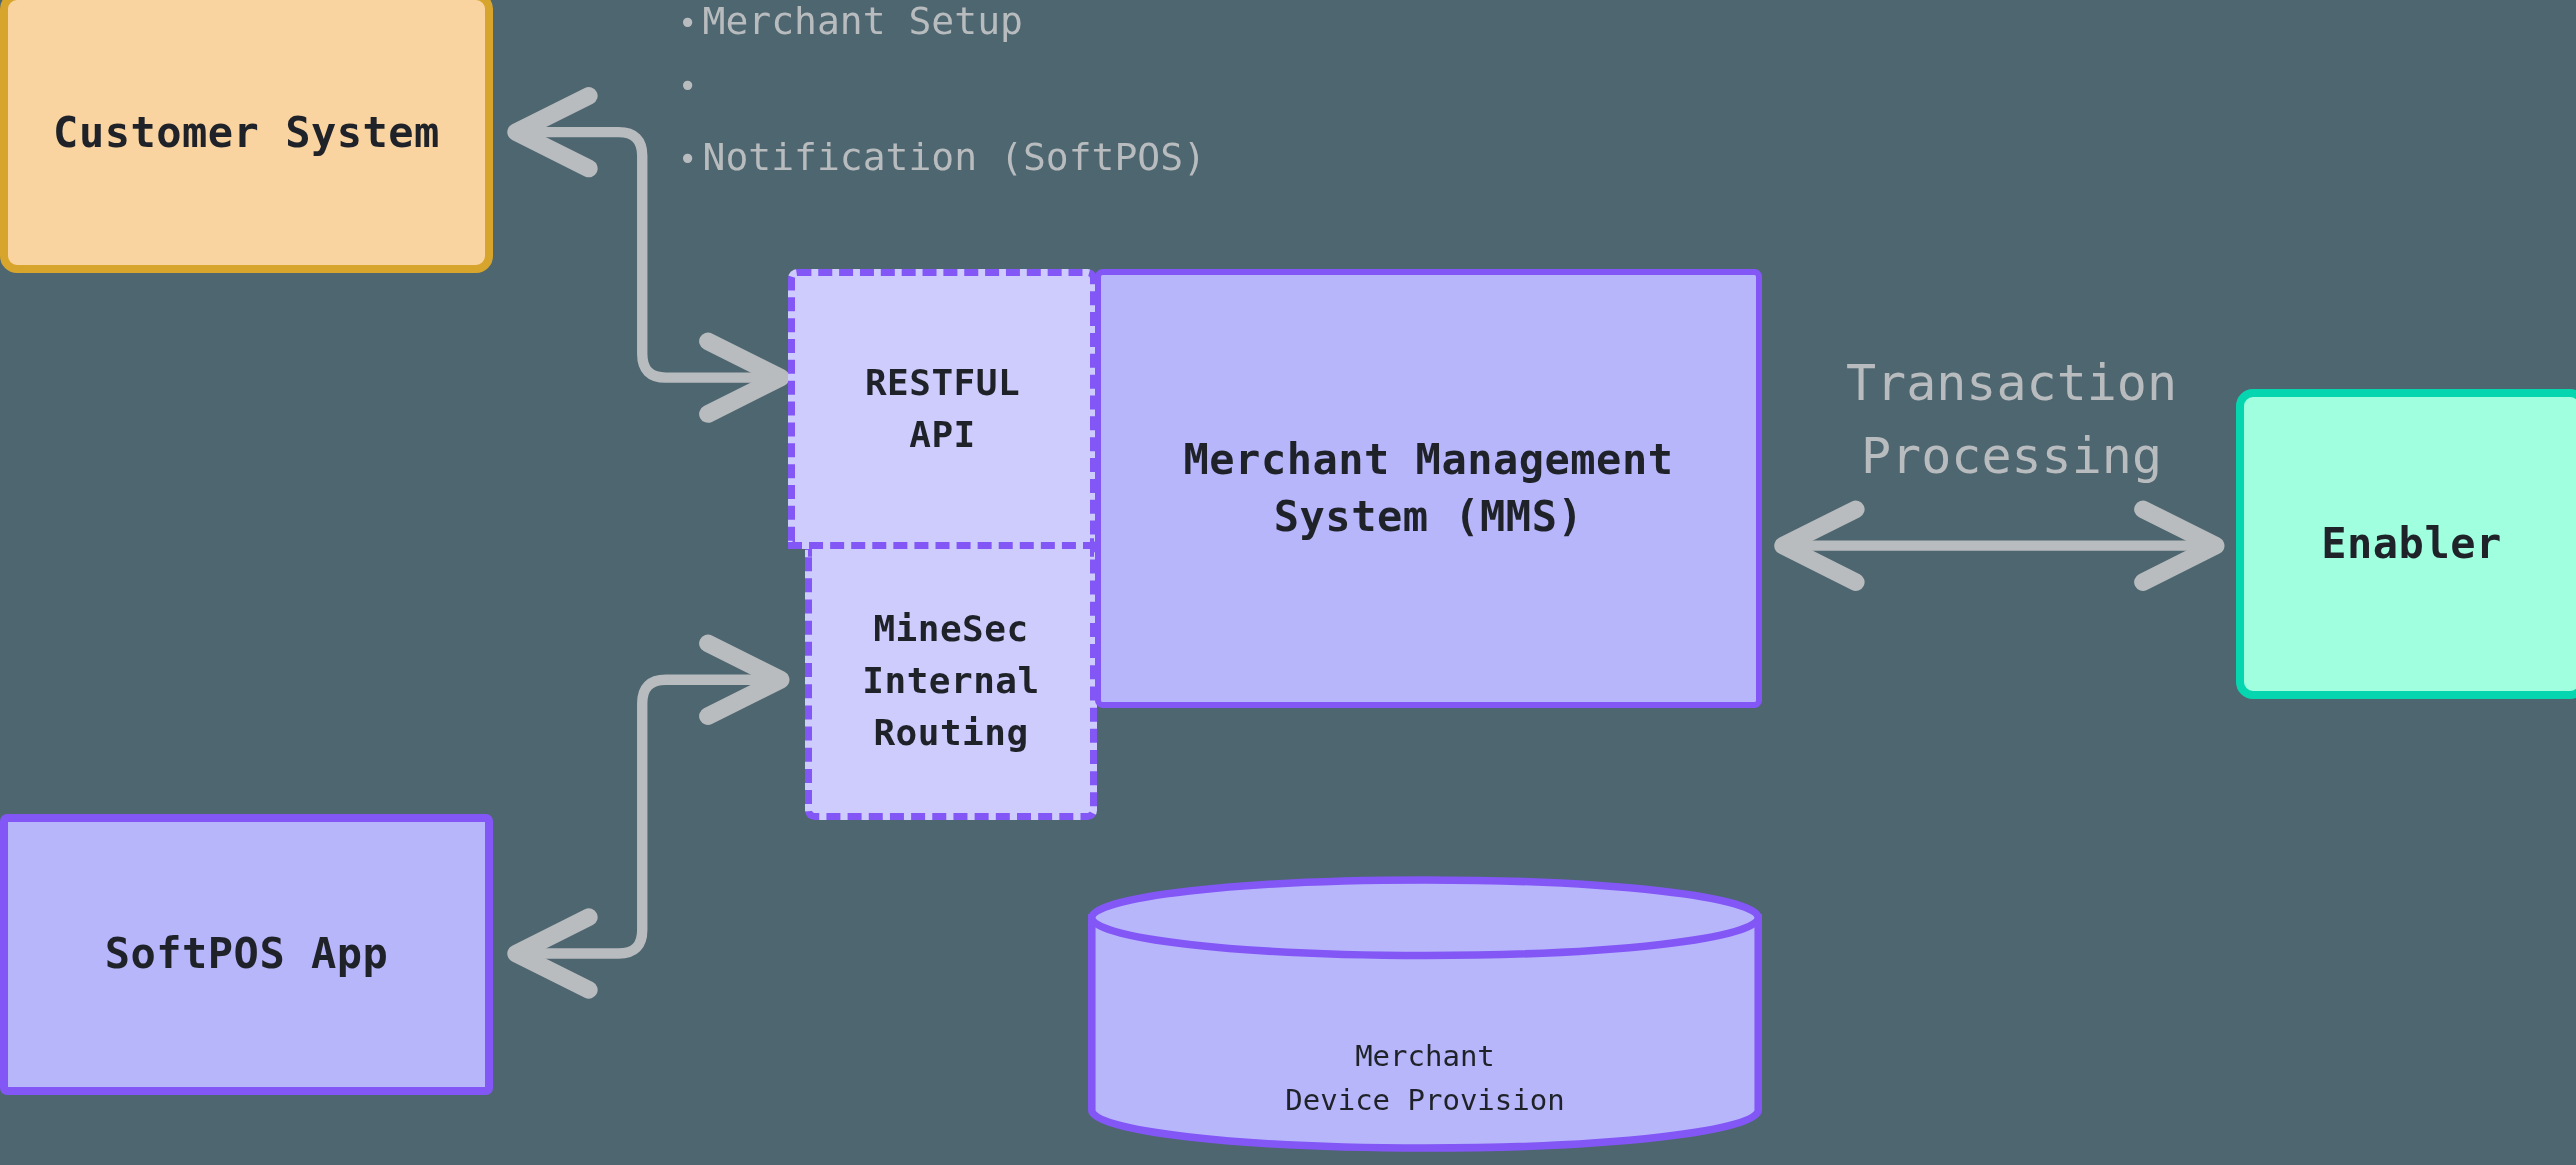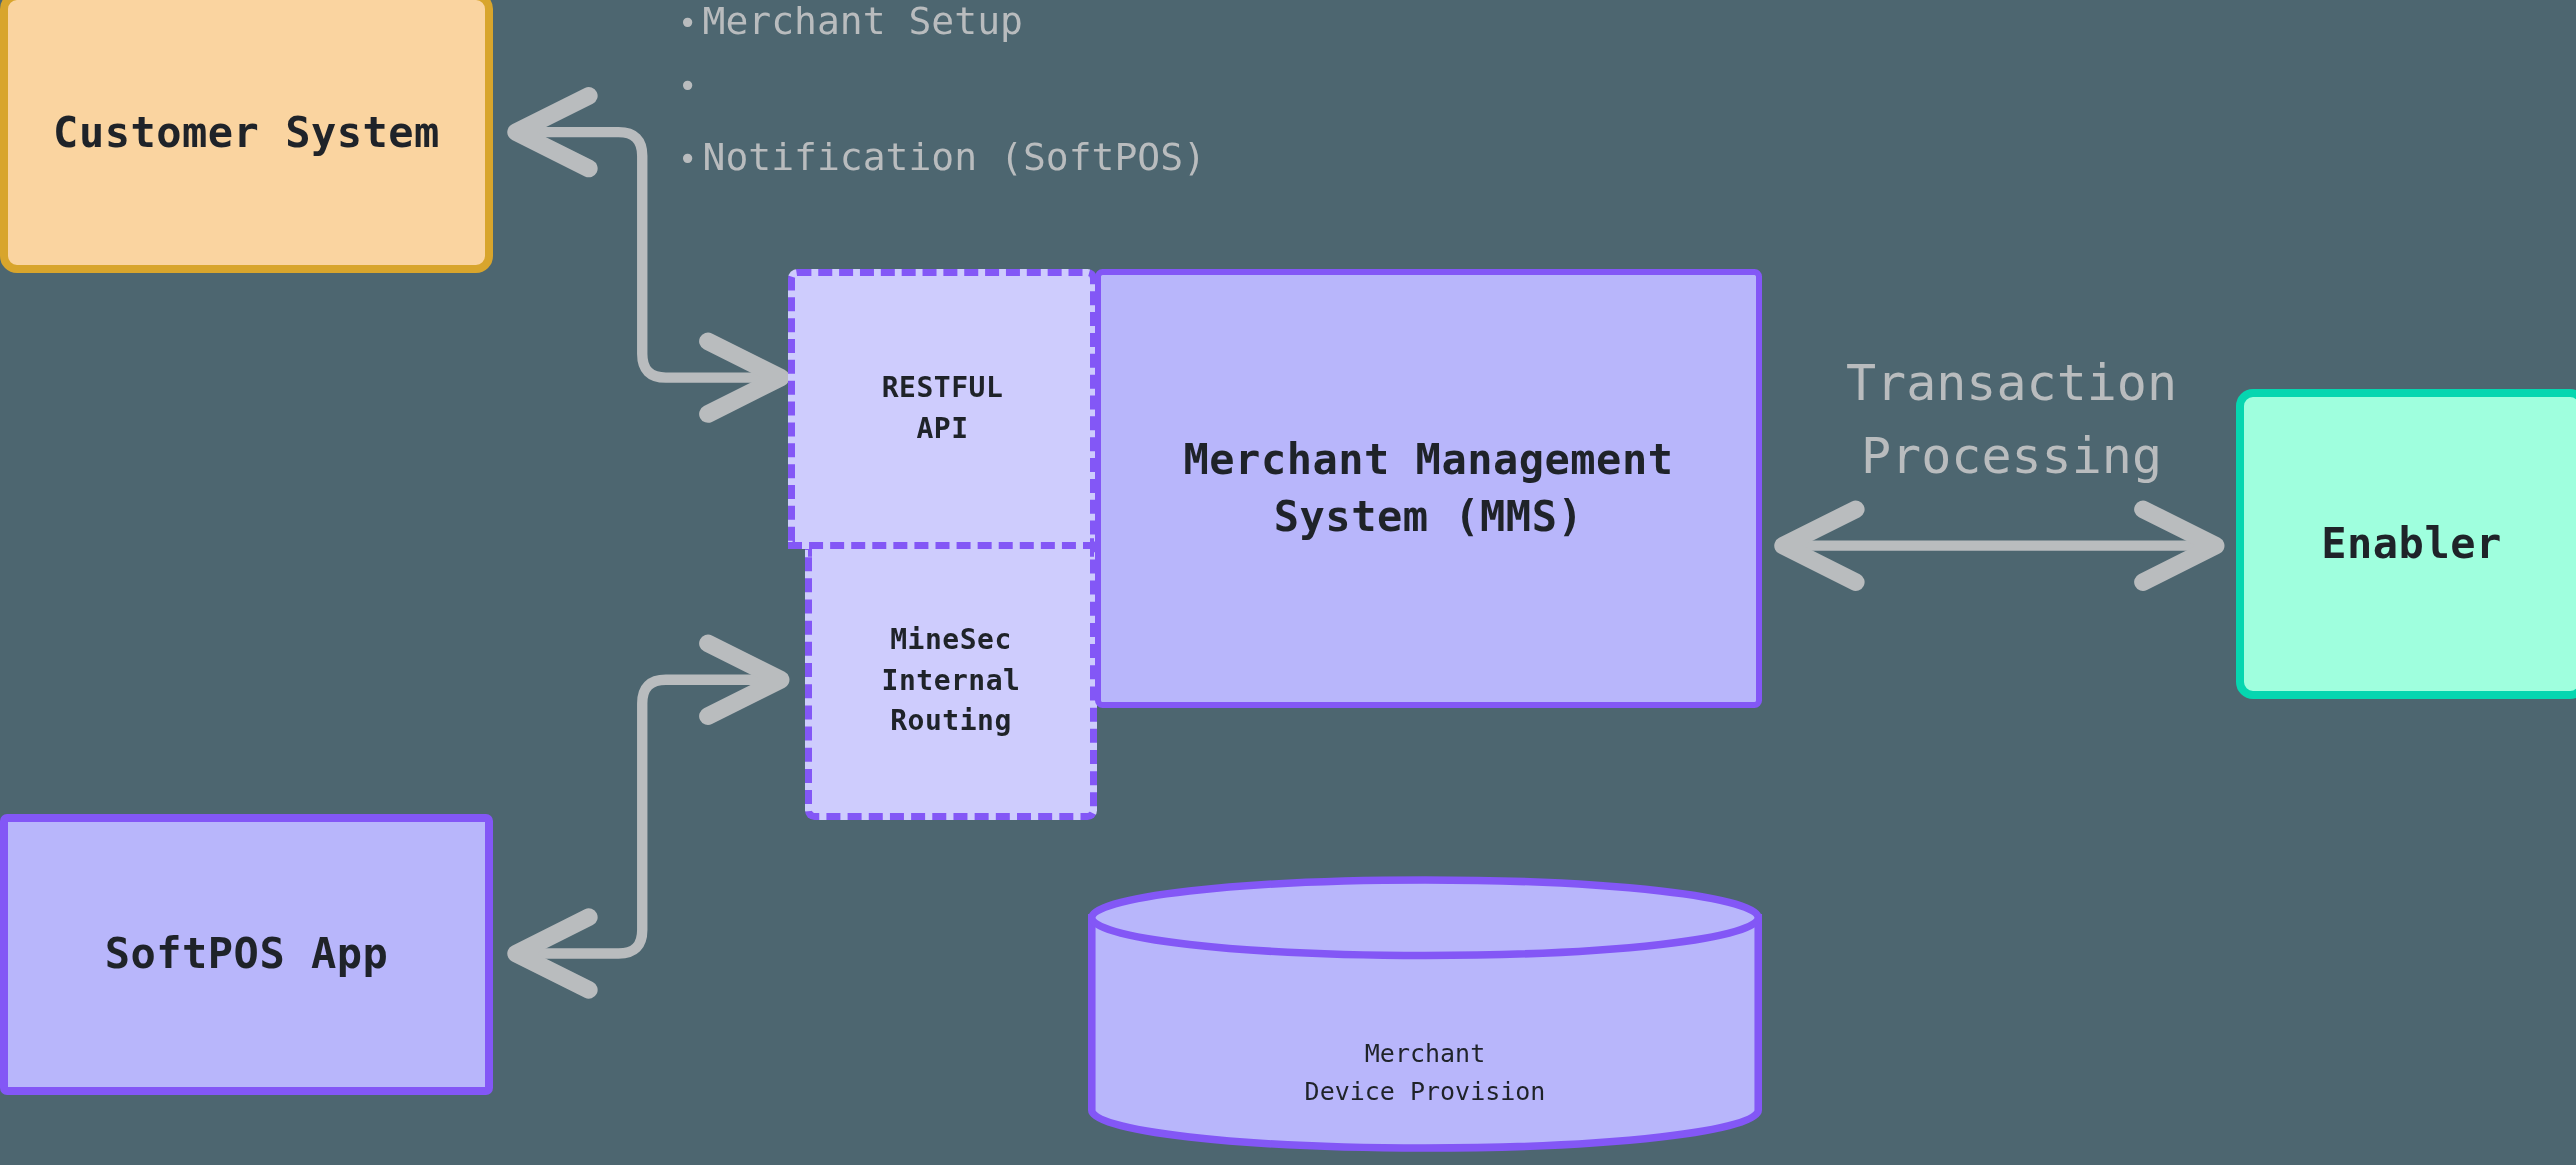--- a/index.html
+++ b/index.html
@@ -99,21 +99,21 @@
   .dashed-cell {
     box-sizing: border-box;
     background: #CECCFD;
     border: 7.6px dashed #8357F6;
     display: flex;
     align-items: center;
     justify-content: center;
     text-align: center;
     color: #1f2329;
     font-weight: bold;
-    font-size: 28px;
+    font-size: 36px;
     line-height: 1.45;
     white-space: pre-line;
     letter-spacing: 0.5px;
     border-radius: 9.4px;
   }
   #restful-api-cell {
     height: 280px;
     border-bottom-width: 7.6px;
     border-bottom-left-radius: 0;
     border-bottom-right-radius: 0;
@@ -169,21 +169,21 @@
     width: 674px;
     height: 276px;
   }
   #database-cylinder .db-text {
     position: absolute;
     left: 0;
     right: 0;
     top: 159px;
     text-align: center;
     color: #1f2329;
-    font-size: 25px;
+    font-size: 29px;
     line-height: 1.5;
     white-space: pre-line;
     font-weight: normal;
   }
 
   svg.overlay {
     position: absolute;
     left: 0;
     top: 0;
     width: 2576px;

